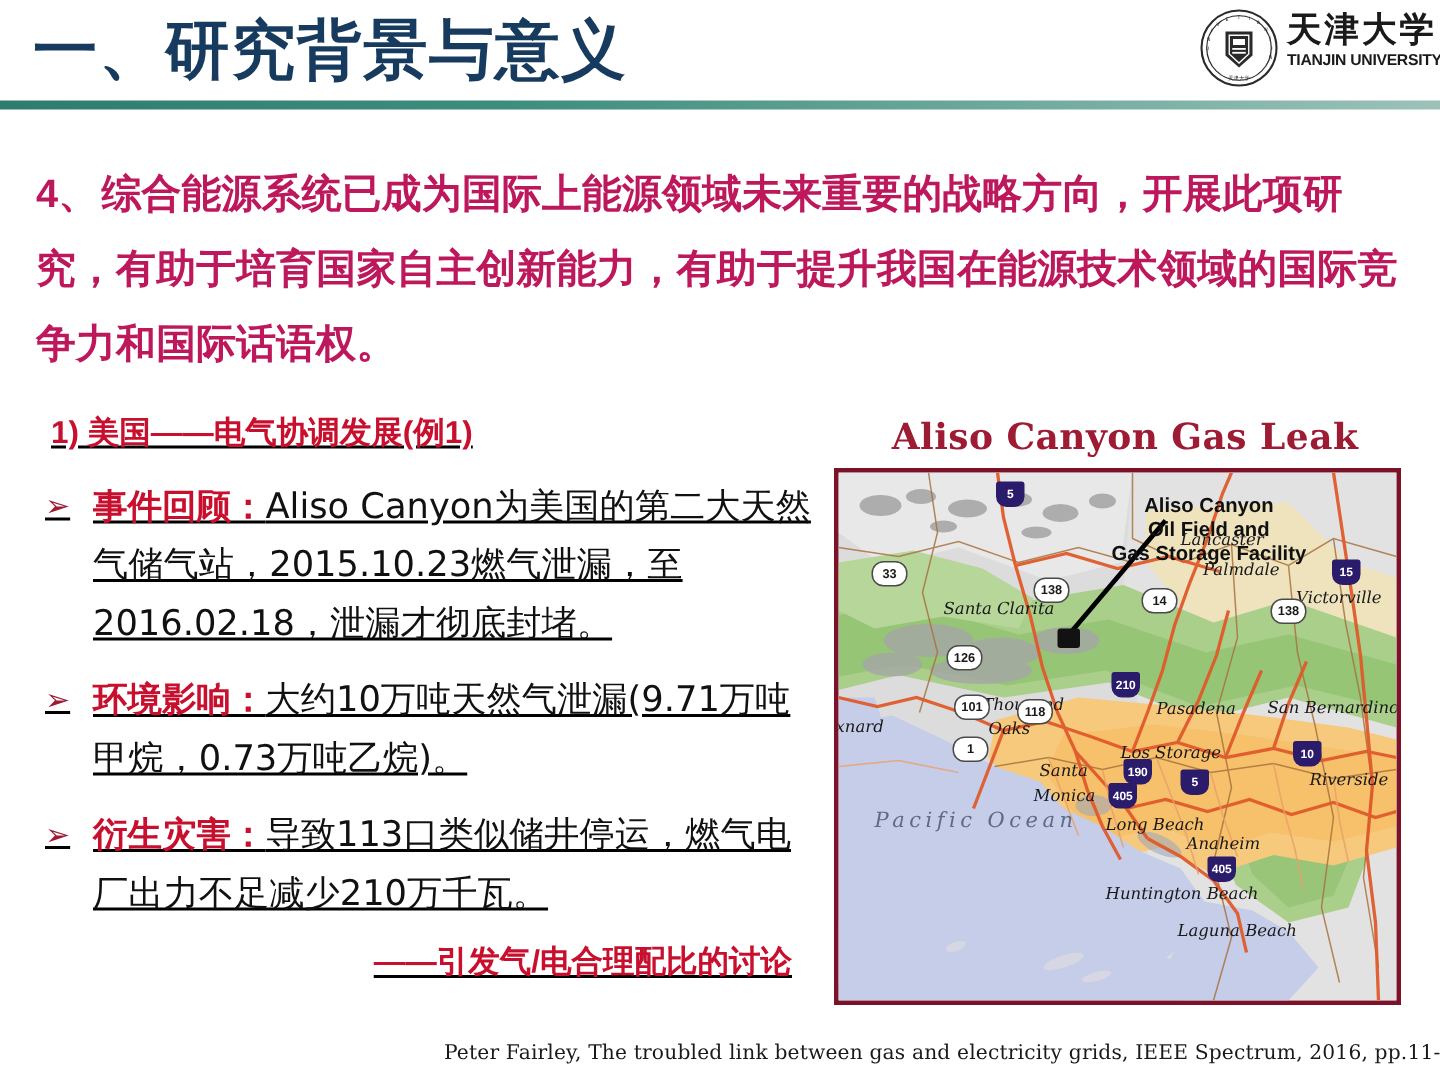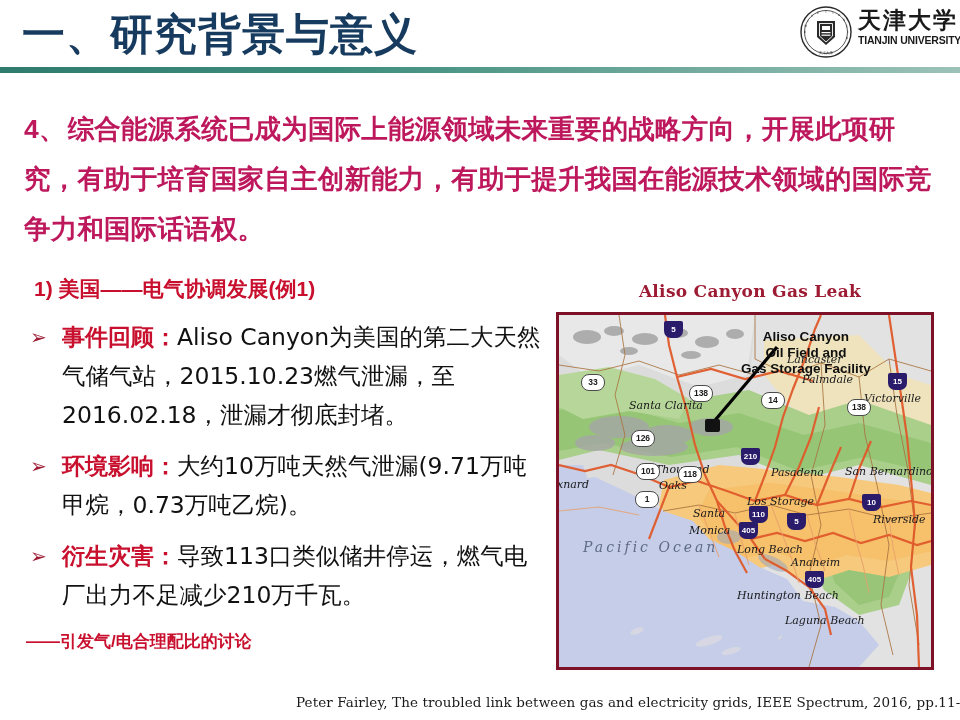--- a/index.html
+++ b/index.html
@@ -88,20 +88,21 @@
     font-family: "Liberation Sans", "DejaVu Sans", sans-serif;
   }
   #lead .lead-num { margin-right: 2px; }
   #lead .lead-body { }
 
   
   #left-col {
     position: absolute;
     left: 26px; top: 272px;
     width: 520px;
+    text-decoration: underline;
   }
   .sub-heading {
     font-size: 21px;
     font-weight: bold;
     color: #c8102e;
     line-height: 34px;
     margin-left: 8px;
     white-space: nowrap;
     font-family: "Liberation Sans", "DejaVu Sans", sans-serif;
   }
@@ -130,22 +131,23 @@
     font-weight: bold;
     font-family: "Liberation Sans", "DejaVu Sans", sans-serif;
     font-size: 23px;
   }
   .bullet-text .cn {
     font-family: "DejaVu Sans", "Liberation Sans", sans-serif;
   }
 
   #conclusion {
     margin-top: 10px;
+    text-align: right;
     padding-right: 18px;
-    font-size: 17px;
+    font-size: 21px;
     font-weight: bold;
     color: #c8102e;
     line-height: 34px;
     white-space: nowrap;
     font-family: "Liberation Sans", "DejaVu Sans", sans-serif;
   }
 
   
   #citation {
     position: absolute;
@@ -160,21 +162,21 @@
     white-space: nowrap;
   }
 
   
   #map-panel {
     position: absolute;
     left: 556px; top: 276px;
     width: 388px;
   }
   #map-title {
-    font-size: 17px;
+    font-size: 24px;
     font-weight: bold;
     color: #9e1b34;
     text-align: center;
     font-family: "DejaVu Serif", "Liberation Serif", serif;
     line-height: 30px;
     letter-spacing: 0.3px;
     white-space: nowrap;
   }
   #map-frame {
     position: relative;
@@ -443,21 +445,21 @@
       <div class="map-label map-city" style="left:314px; top:198px;">Riverside</div>
       <div class="map-label map-city" style="left:178px; top:228px;">Long Beach</div>
       <div class="map-label map-city" style="left:232px; top:241px;">Anaheim</div>
       <div class="map-label map-city" style="left:178px; top:274px;">Huntington Beach</div>
       <div class="map-label map-city" style="left:226px; top:299px;">Laguna Beach</div>
 
       <div class="shield-i" style="left:105px; top:6px;">5</div>
       <div class="shield-i" style="left:329px; top:58px;">15</div>
       <div class="shield-i" style="left:182px; top:133px;">210</div>
       <div class="shield-i" style="left:303px; top:179px;">10</div>
-      <div class="shield-i" style="left:190px; top:191px;">110</div>
+      <div class="shield-i" style="left:190px; top:191px;">190</div>
       <div class="shield-i" style="left:228px; top:198px;">5</div>
       <div class="shield-i" style="left:180px; top:207px;">405</div>
       <div class="shield-i" style="left:246px; top:256px;">405</div>
 
       <div class="shield-us" style="left:130px; top:70px;">138</div>
       <div class="shield-us" style="left:22px;  top:59px;">33</div>
       <div class="shield-us" style="left:202px; top:77px;">14</div>
       <div class="shield-us" style="left:288px; top:84px;">138</div>
       <div class="shield-us" style="left:72px;  top:115px;">126</div>
       <div class="shield-us" style="left:119px; top:151px;">118</div>

